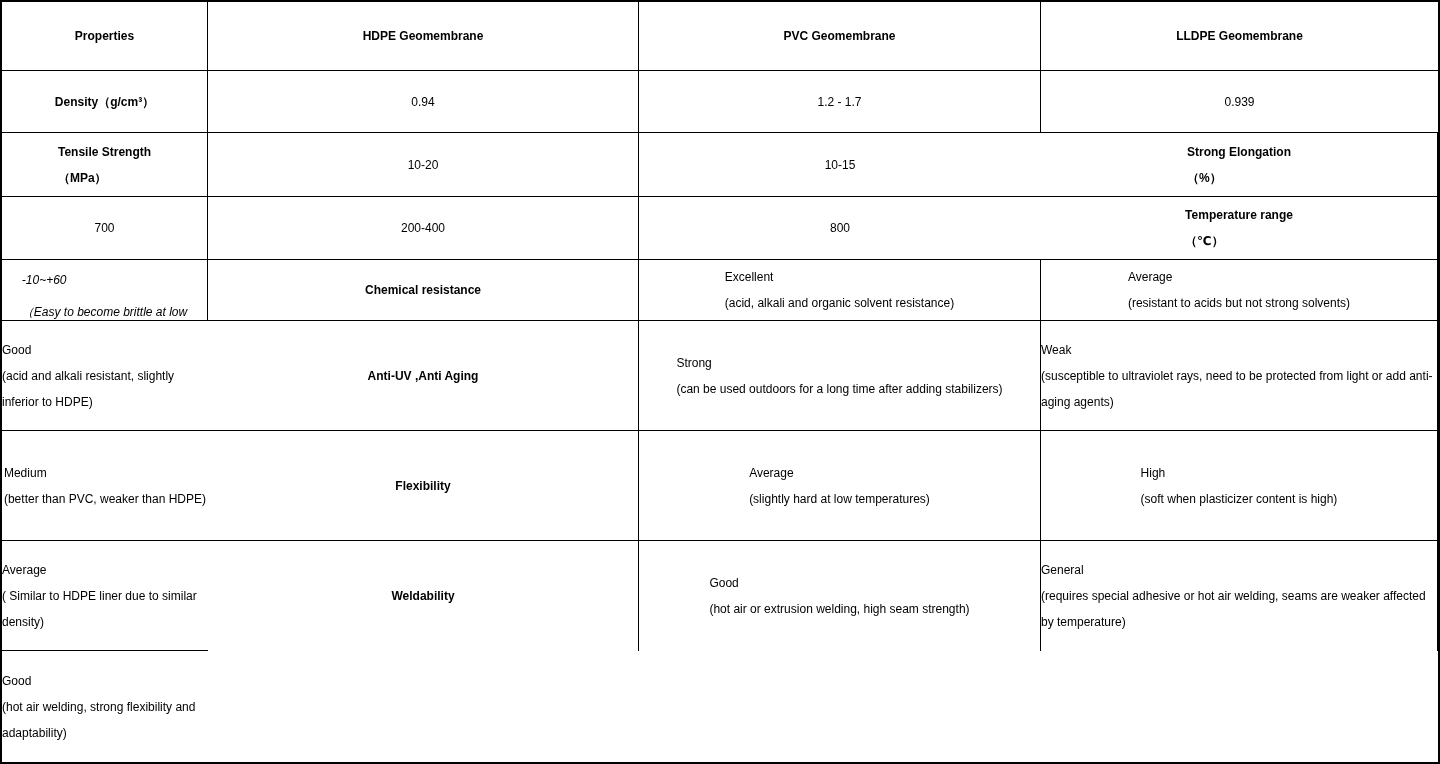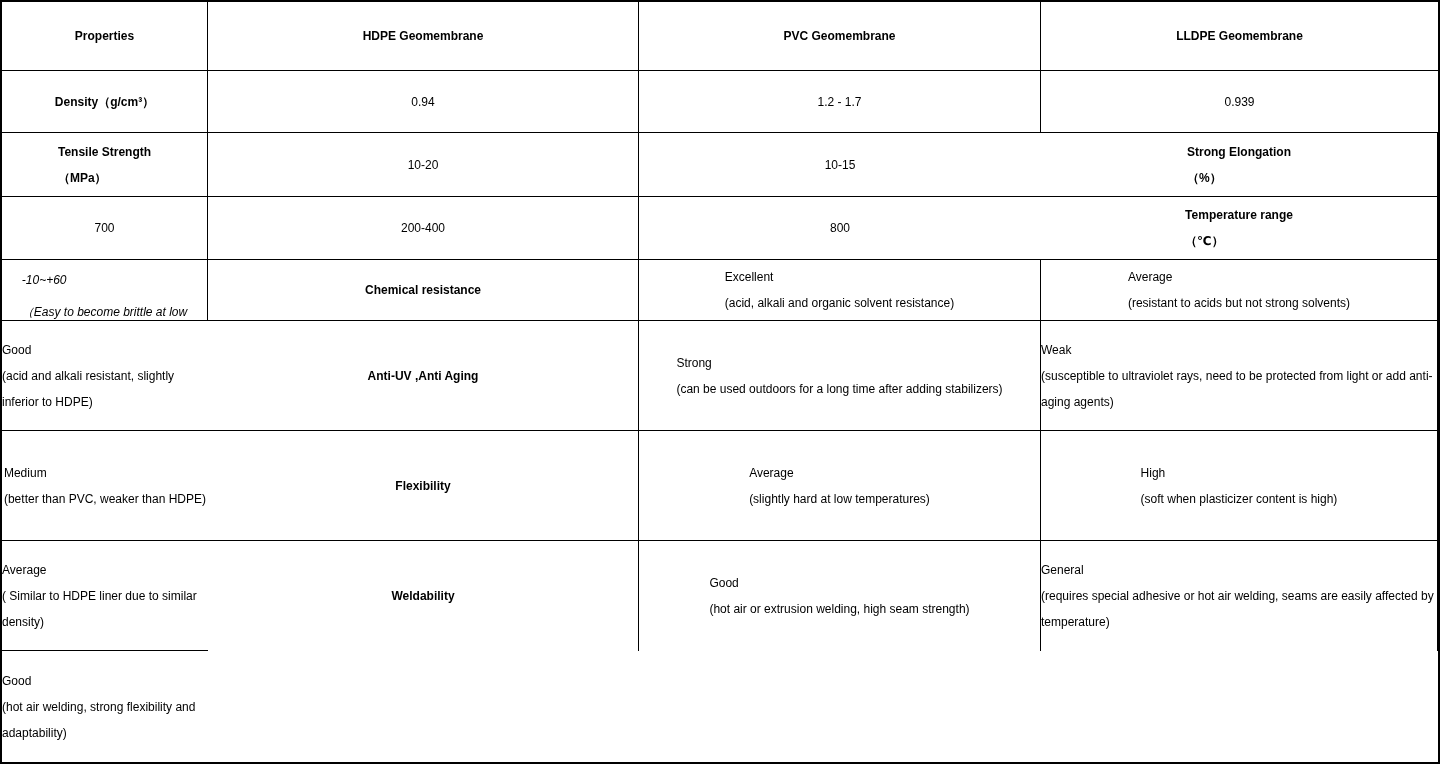--- a/index.html
+++ b/index.html
@@ -90,17 +90,17 @@
 (slightly hard at low temperatures)</div>
   <div class="c">High
 (soft when plasticizer content is high)</div>
   <div class="c last-col">Average
 ( Similar to HDPE liner due to similar density)</div>
 
   <div class="c b last-row">Weldability</div>
   <div class="c last-row">Good
 (hot air or extrusion welding, high seam strength)</div>
   <div class="c last-row">General
-(requires special adhesive or hot air welding, seams are easily affected by temperature)</div>
+(requires special adhesive or hot air welding, seams are weaker affected by temperature)</div>
   <div class="c last-col last-row">Good
 (hot air welding, strong flexibility and adaptability)</div>
 
 </div>
 
 </body></html>

